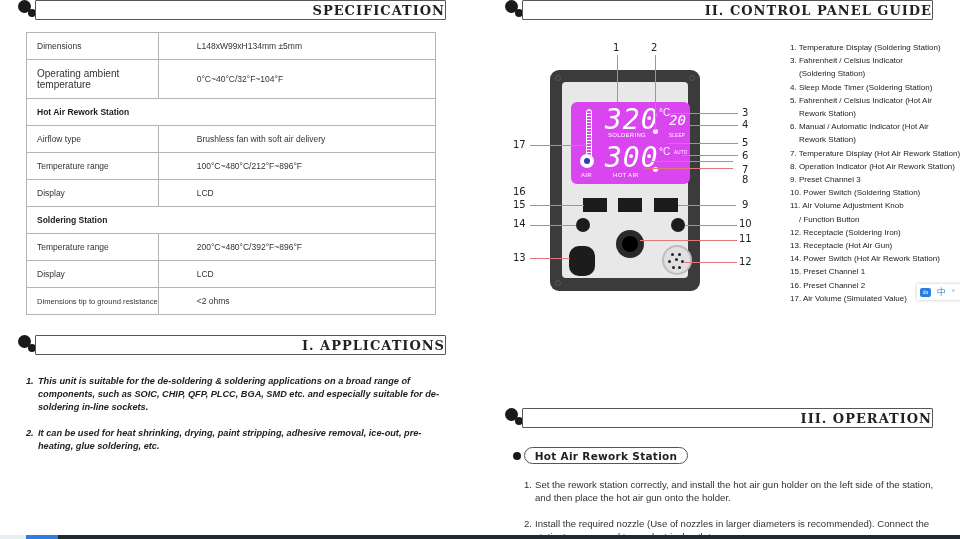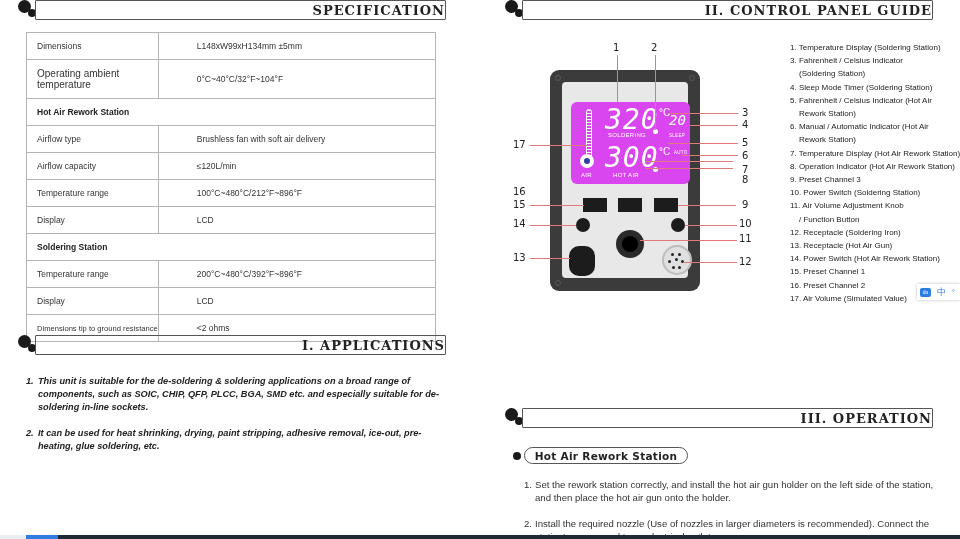--- a/index.html
+++ b/index.html
@@ -100,24 +100,20 @@
         <td class="v">0°C~40°C/32°F~104°F</td>
       </tr>
   <tr>
         <td class="group" colspan="2">Hot Air Rework Station</td>
       </tr>
   <tr>
         <td class="k">Airflow type</td>
         <td class="v">Brushless fan with soft air delivery</td>
       </tr>
   <tr>
-        <td class="k">Airflow capacity</td>
-        <td class="v">≤120L/min</td>
-      </tr>
-  <tr>
         <td class="k">Temperature range</td>
         <td class="v">100°C~480°C/212°F~896°F</td>
       </tr>
   <tr>
         <td class="k">Display</td>
         <td class="v">LCD</td>
       </tr>
   <tr>
         <td class="group" colspan="2">Soldering Station</td>
       </tr>

